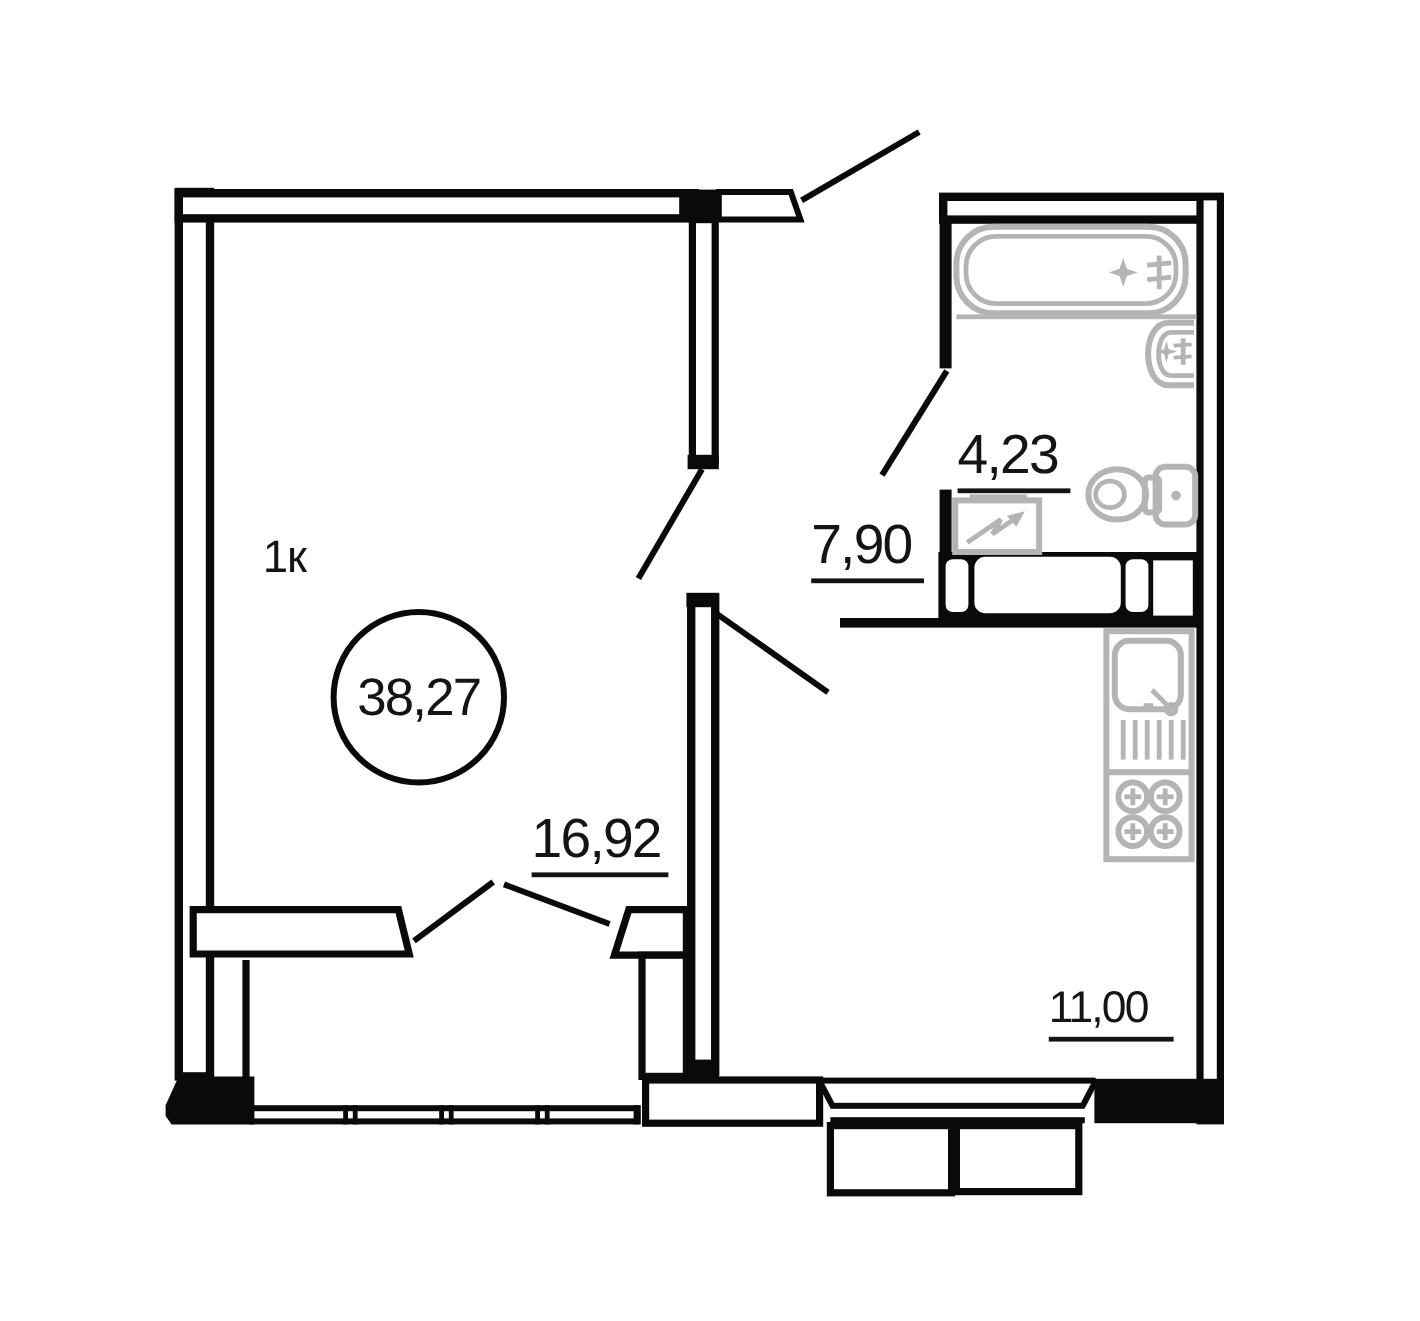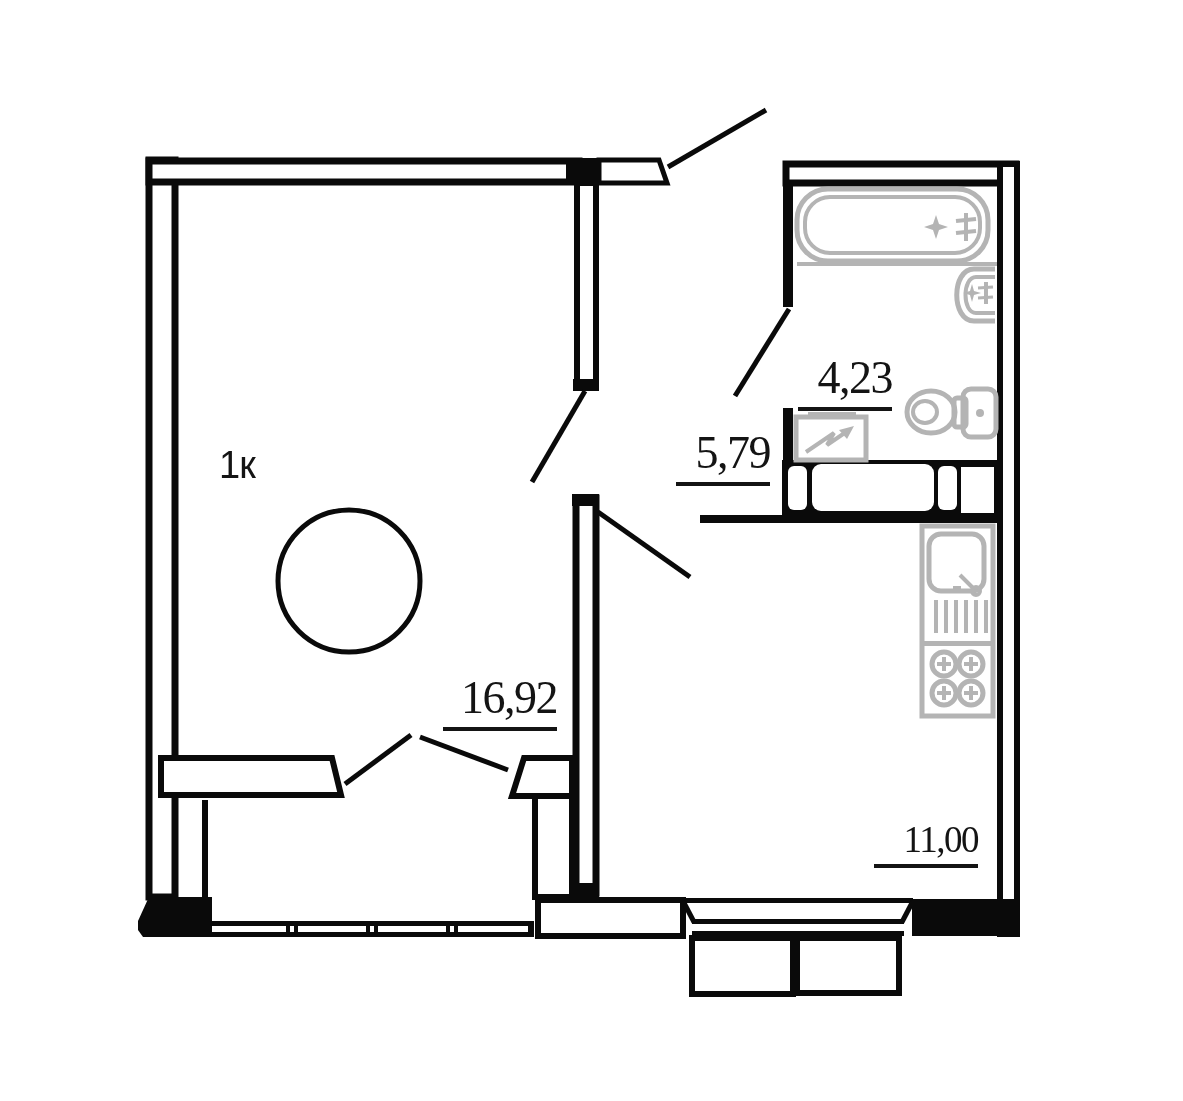--- a/index.html
+++ b/index.html
@@ -17,22 +17,22 @@
   .wwall{fill:#ffffff;stroke:var(--walls);}
   .blk{fill:var(--walls);stroke:none;}
   .gline{stroke:var(--fixtures);fill:none;}
   .gfill{fill:var(--fixtures);stroke:none;}
   .dline{stroke:var(--walls);fill:none;stroke-linecap:butt;}
   .lbl{
     position:absolute;color:#141414;line-height:1.02;
     font-family:"Liberation Sans",sans-serif;white-space:nowrap;
   }
   .area{
-    font-size:46px;letter-spacing:-1.5px;text-align:right;
-    border-bottom:4px solid #141414;padding-bottom:5px;font-family:Liberation Serif, serif;
+    font-size:46px;letter-spacing:-1.5px;text-align:left;
+    border-bottom:4px solid #141414;padding-bottom:5px;
   }
   .type{font-size:38px;letter-spacing:-1px;}
   .total{font-size:44px;letter-spacing:-1.5px;text-align:center;}
 </style>
 </head>
 <body>
 
 <div id="stage">
 
   <svg id="plan-svg" width="1183" height="1101" viewBox="0 0 1183 1101">
@@ -171,23 +171,24 @@
       <line class="dline" stroke-width="5" x1="598" y1="512" x2="690" y2="577"></line>
       <line class="dline" stroke-width="5" x1="345" y1="784" x2="411" y2="735"></line>
       <line class="dline" stroke-width="5" x1="420" y1="737" x2="508" y2="770"></line>
     </g>
 
     <circle cx="349" cy="581" r="71" fill="#ffffff" stroke="var(--walls)" stroke-width="5"></circle>
   </svg>
 
   <div class="lbl type" style="left:219px;top:446px;">1к</div>
 
+  <div class="lbl total" style="left:283px;top:560px;width:132px;">38,27</div>
 
   <div class="lbl area" style="left:443px;top:663px;width:114px;margin-top:12px;">16,92</div>
 
 
-  <div class="lbl area" style="left:676px;top:430px;width:94px;">5,79</div>
+  <div class="lbl area" style="left:676px;top:430px;width:94px;">7,90</div>
 
   <div class="lbl area" style="left:798px;top:355px;width:94px;">4,23</div>
 
   <div class="lbl area" style="left:874px;top:821px;width:104px;font-size:37px;">11,00</div>
 
 </div>
 
 </body></html>

